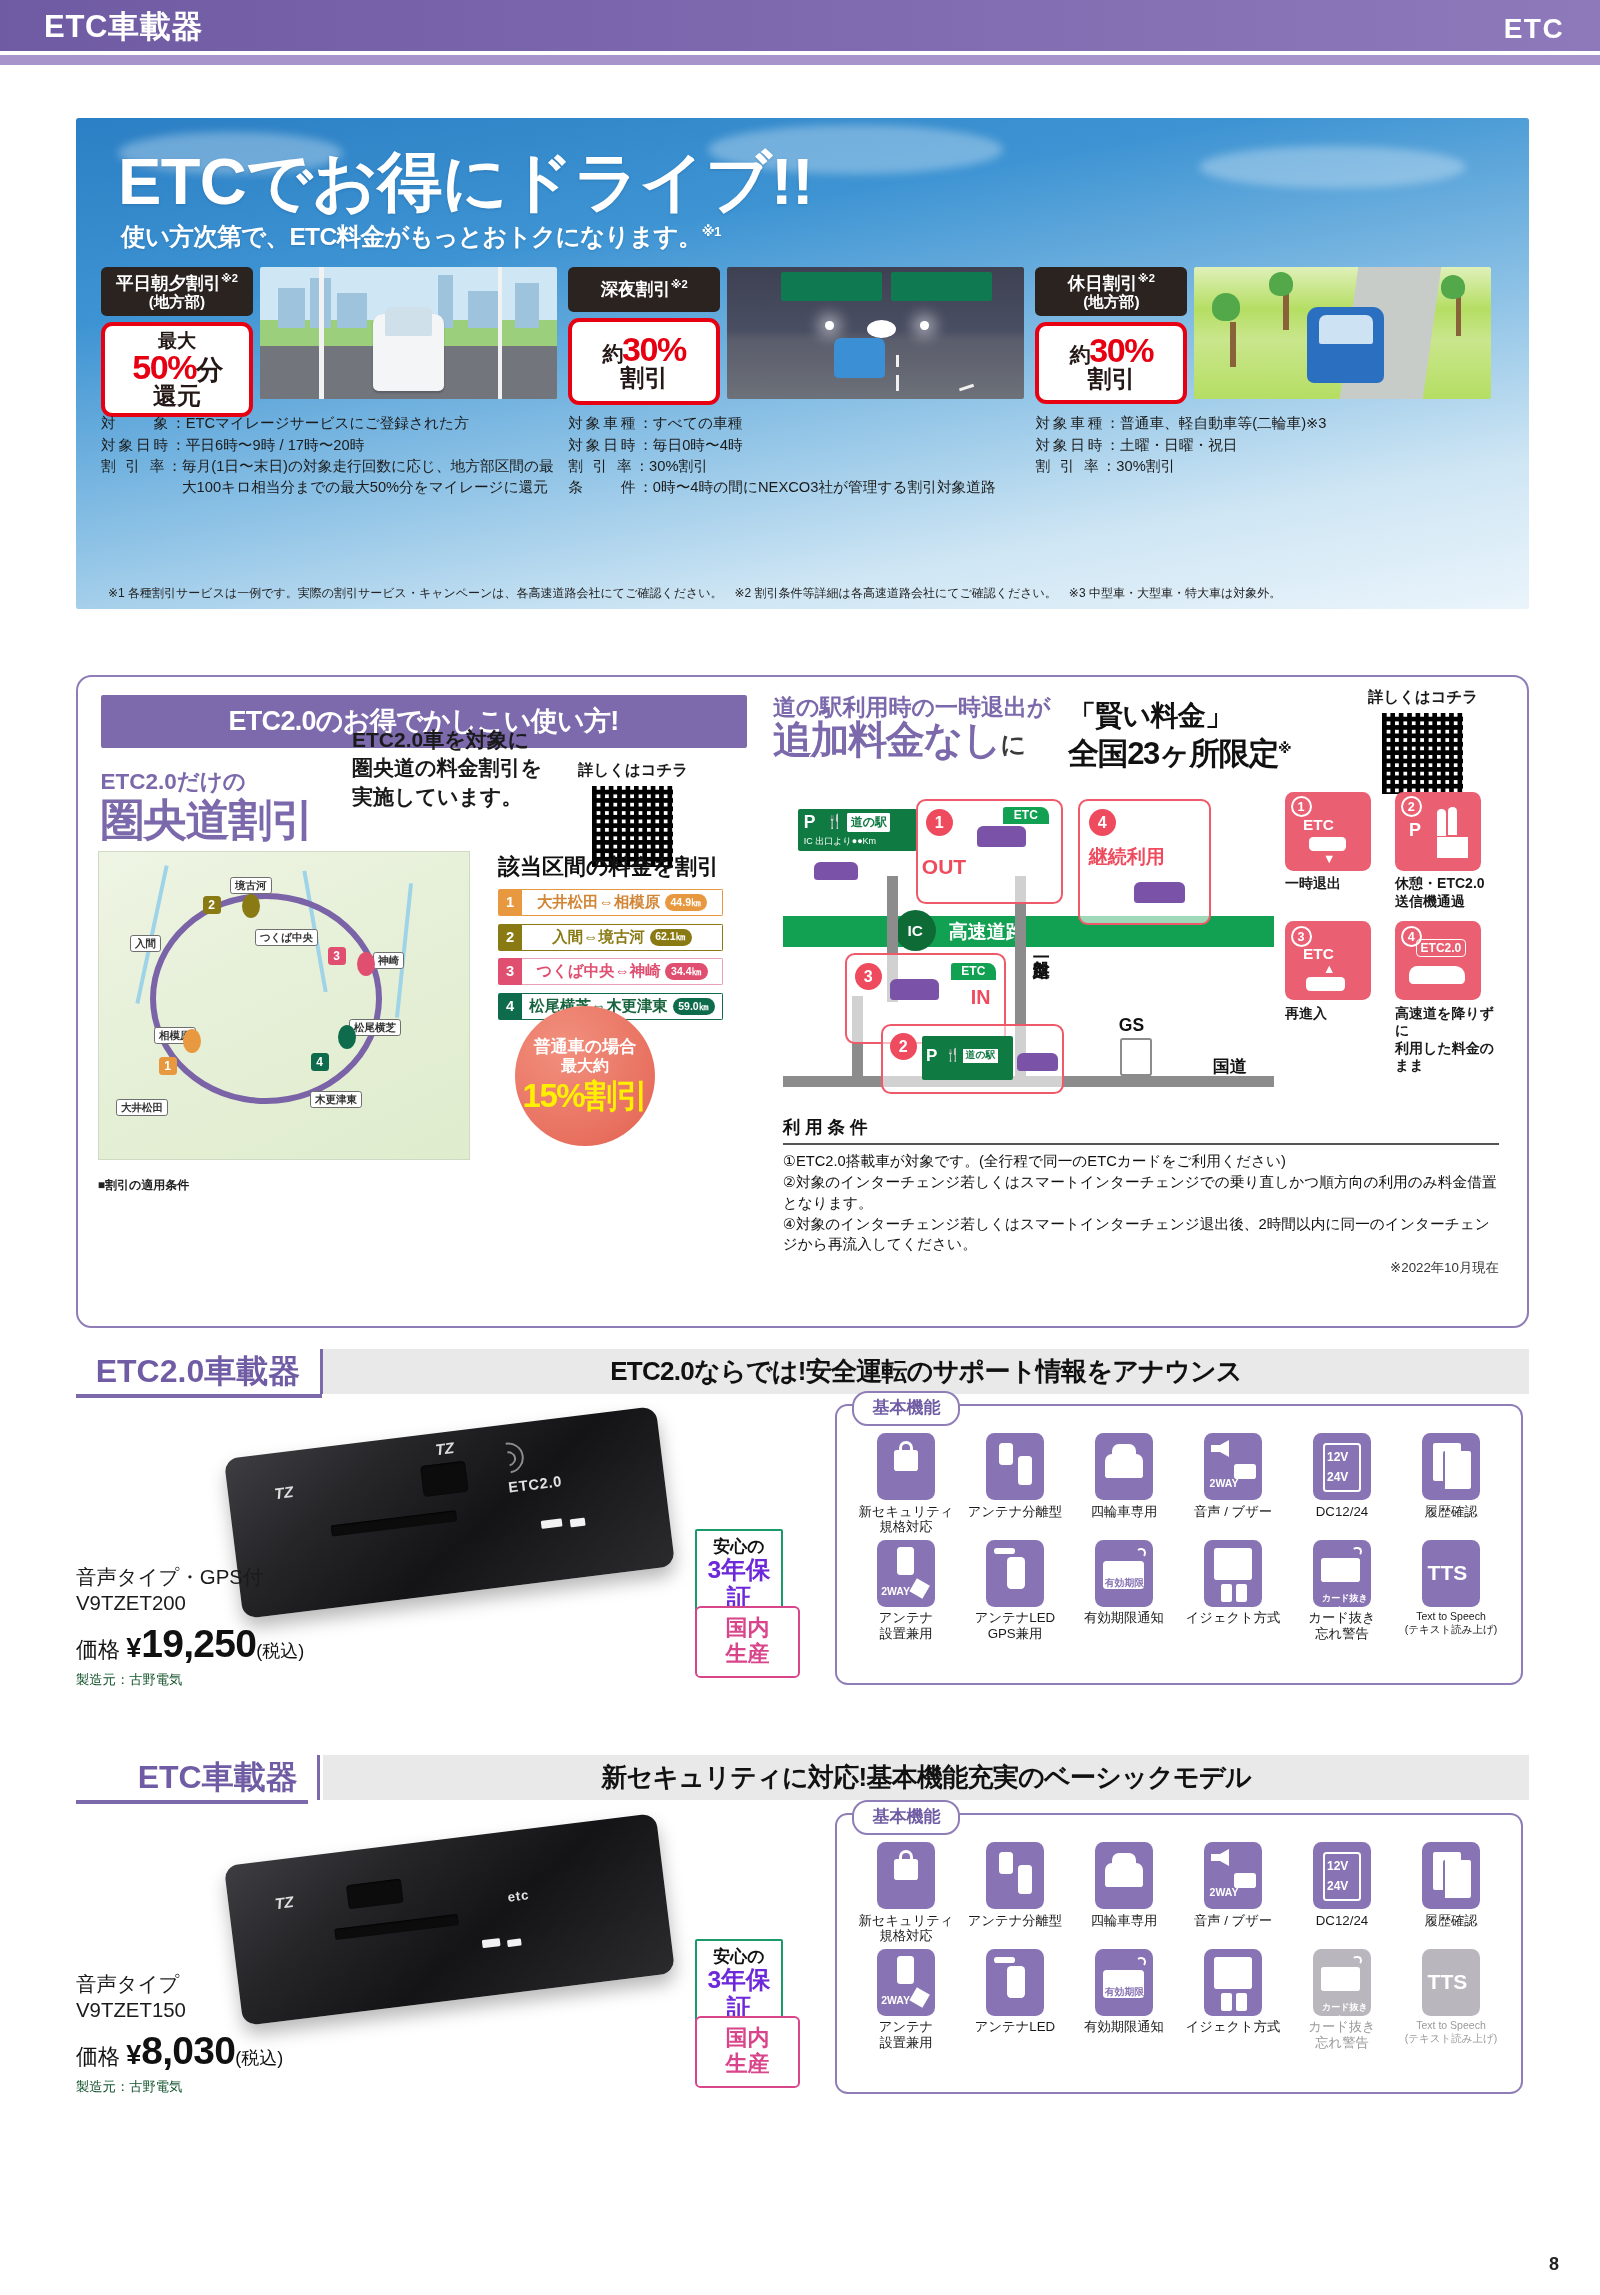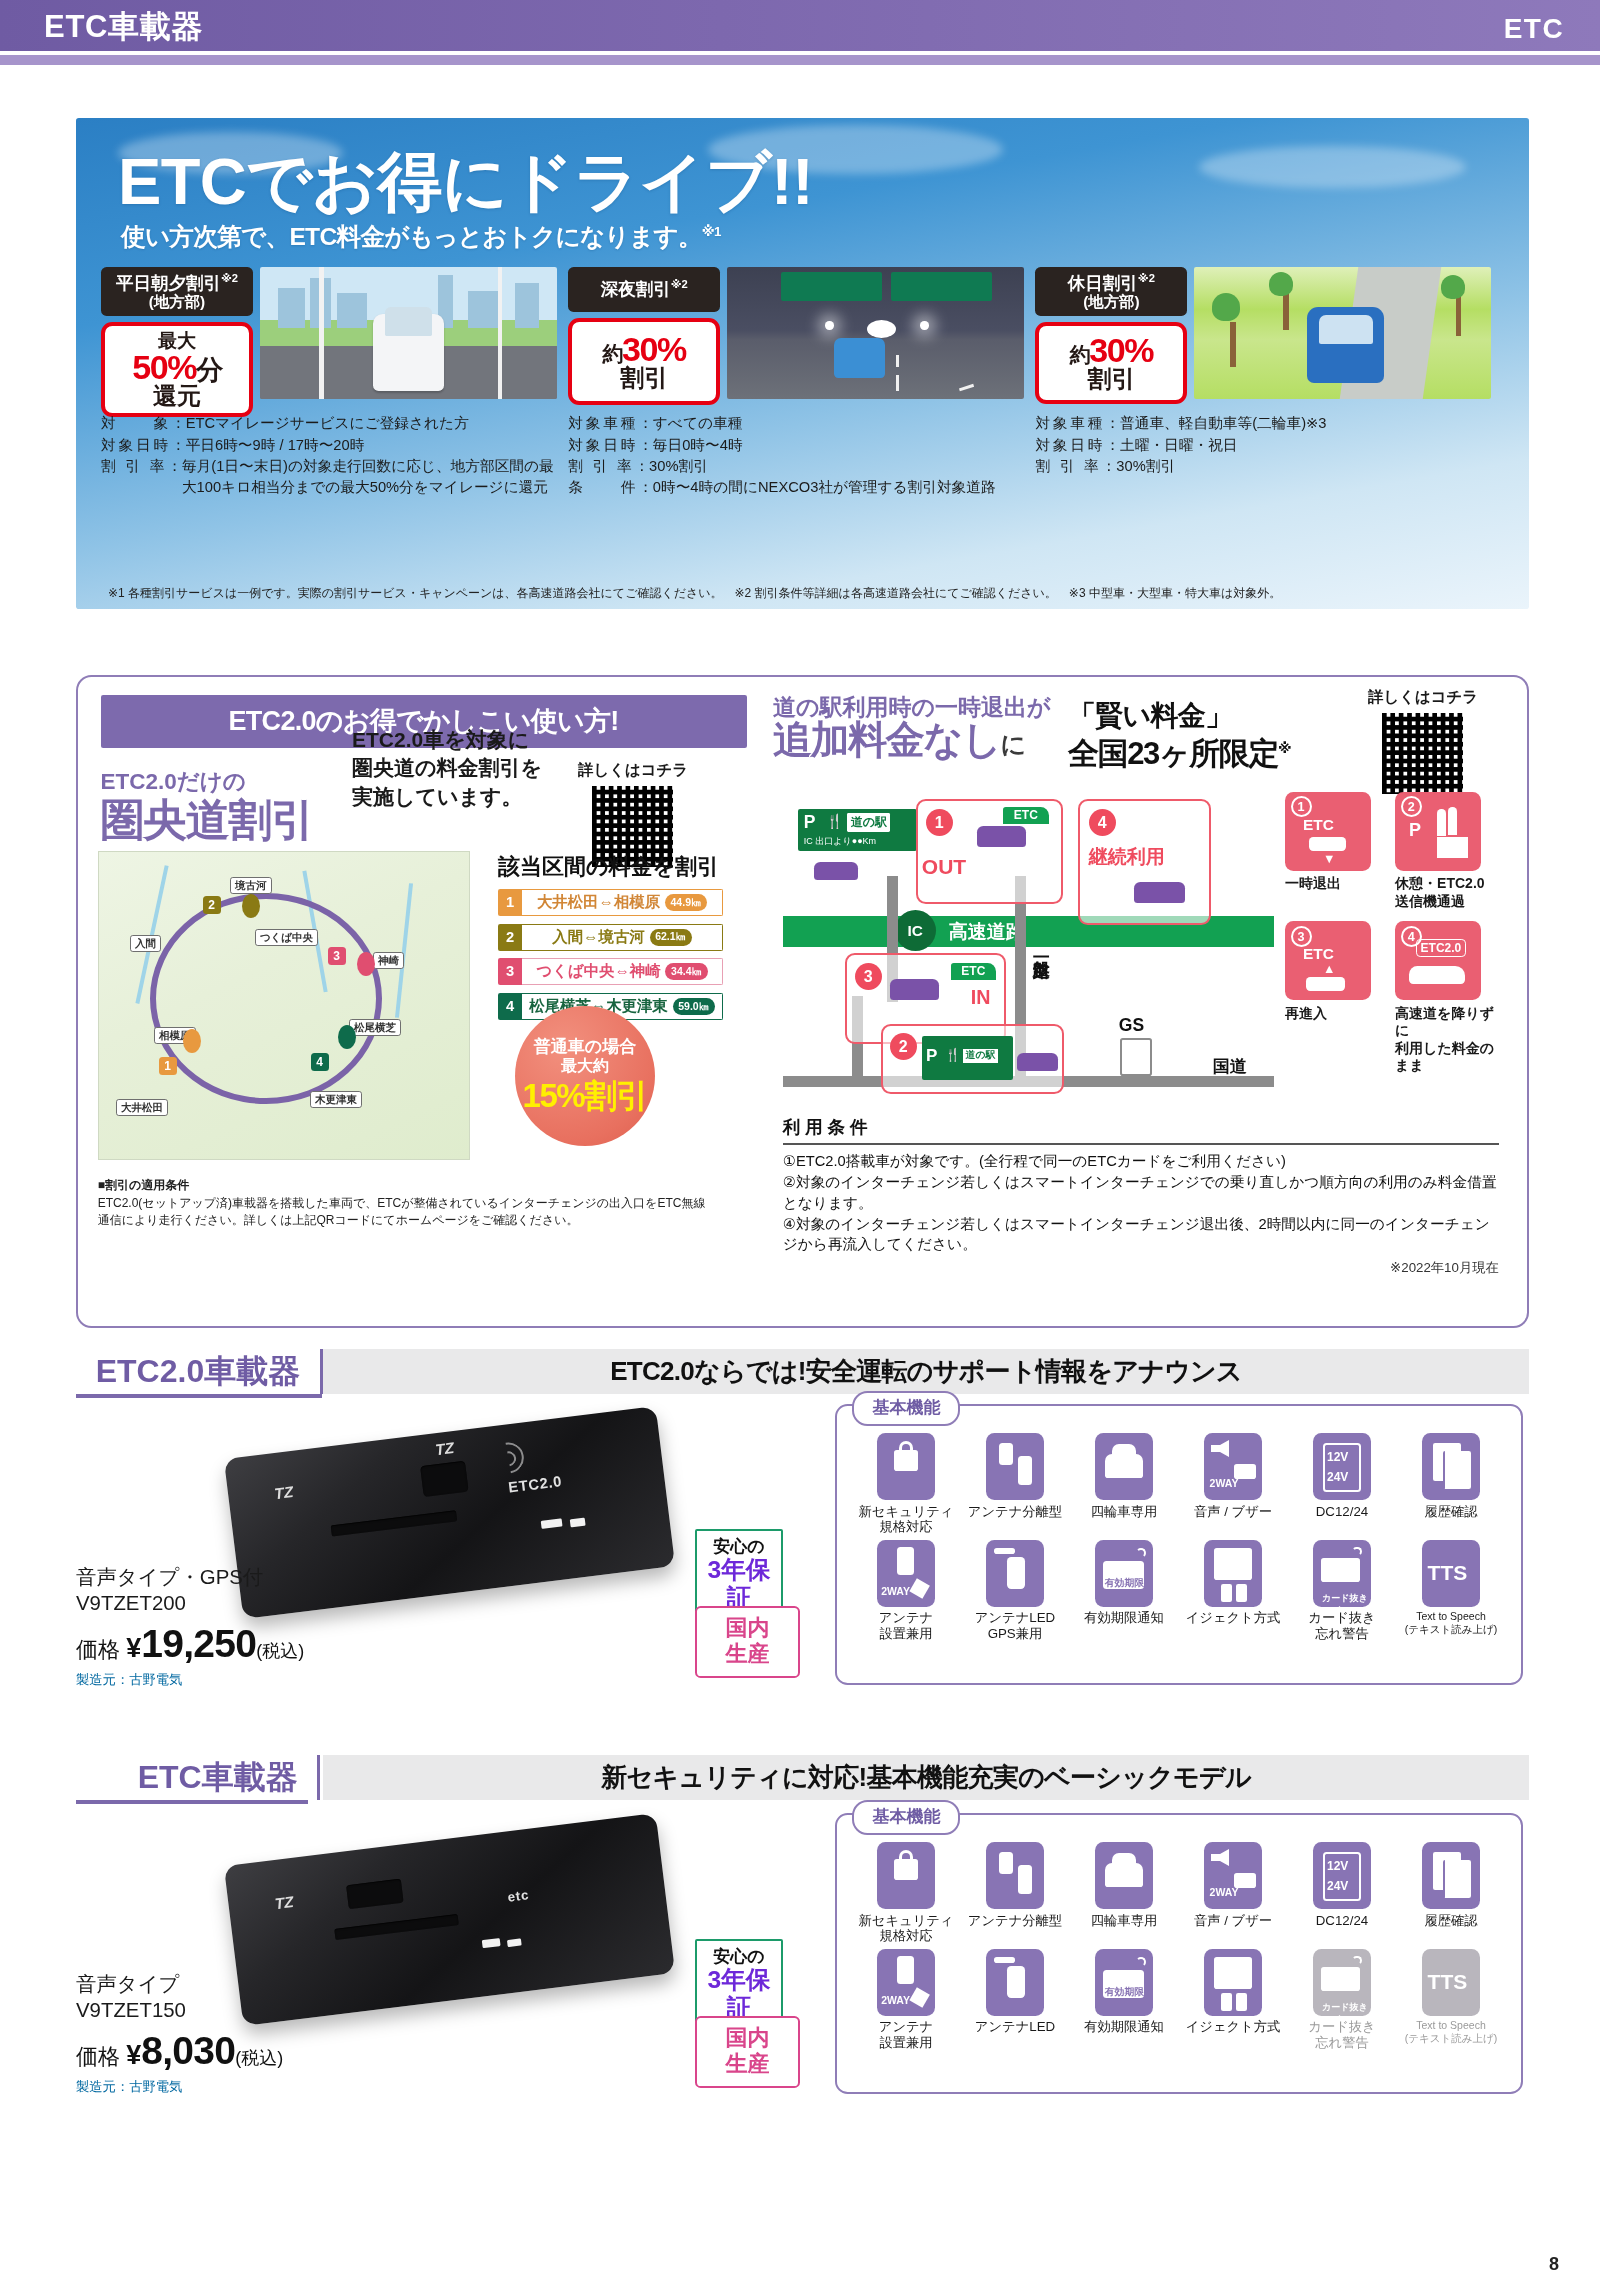--- a/index.html
+++ b/index.html
@@ -215,21 +215,21 @@
   .device .led { position:absolute; background:#f2f2f2; border-radius:1.4px; }
   .device .wave { position:absolute; border:2.1px solid rgba(235,235,235,.55); border-radius:50%; border-bottom-color:transparent; border-left-color:transparent; }
 
   .pinfo { position:absolute; font-size:0; }
   .pinfo .t1 { font-size:20.4px; color:#1a1a1a; line-height:1.28; }
   .pinfo .t2 { font-size:20.4px; color:#1a1a1a; line-height:1.28; }
   .pinfo .price { margin-top:5.6px; font-size:22px; color:#111; }
   .pinfo .price .yen { font-size:27px; font-weight:bold; }
   .pinfo .price .num { font-size:39px; font-weight:bold; letter-spacing:-0.7px; }
   .pinfo .price .tax { font-size:18px; }
-  .pinfo .t3 { margin-top:4.9px; font-size:13.3px; color:#0369a1; }
+  .pinfo .t3 { margin-top:4.9px; font-size:13.3px; color:#14532d; }
 
   .wbox { position:absolute; width:88px; border:2.1px solid #1c9b6a; border-radius:2px; text-align:center; padding:5.6px 0 7px; background:#fff; }
   .wbox .a { font-size:17px; font-weight:bold; color:#111; line-height:1.15; }
   .wbox .b { font-size:24.6px; font-weight:bold; color:#6d28d9; line-height:1.12; }
   .jbox { position:absolute; width:105px; border:2.1px solid #d9458b; border-radius:5.6px; text-align:center; padding:7px 0 8.4px; background:#fff; }
   .jbox .a { font-size:22px; font-weight:bold; color:#d9458b; line-height:1.2; }
 
   .featbox { position:absolute; border:2.1px solid #8f7db7; border-radius:12.6px; background:#fff; }
   .featbox-tab {
     position:absolute; left:15.4px; top:-15.4px; background:#fff; border:2.1px solid #8f7db7;
@@ -457,21 +457,20 @@
     </div>
 
     <div class="circ15">
       <div class="t1">普通車の場合</div>
       <div class="t2">最大約</div>
       <div class="t3">15%割引</div>
     </div>
 
     <div class="p2-foot">
       <span class="b">■割引の適用条件</span><br>
-      <span>ETC2.0(セットアップ済)車載器を搭載した車両で、ETCが整備されているインターチェンジの出入口をETC無線通信により走行ください。詳しくは上記QRコードにてホームページをご確認ください。</span>
     </div>
 
     <div class="p2-right">
       <div class="r-h1">道の駅利用時の一時退出が</div>
       <div class="r-h2">
         <span>追加料金なし</span><span class="sm">に</span>
       </div>
       <div class="r-k1">「賢い料金」</div>
       <div class="r-k2">
         <span>全国23ヶ所限定</span><sup>※</sup>

